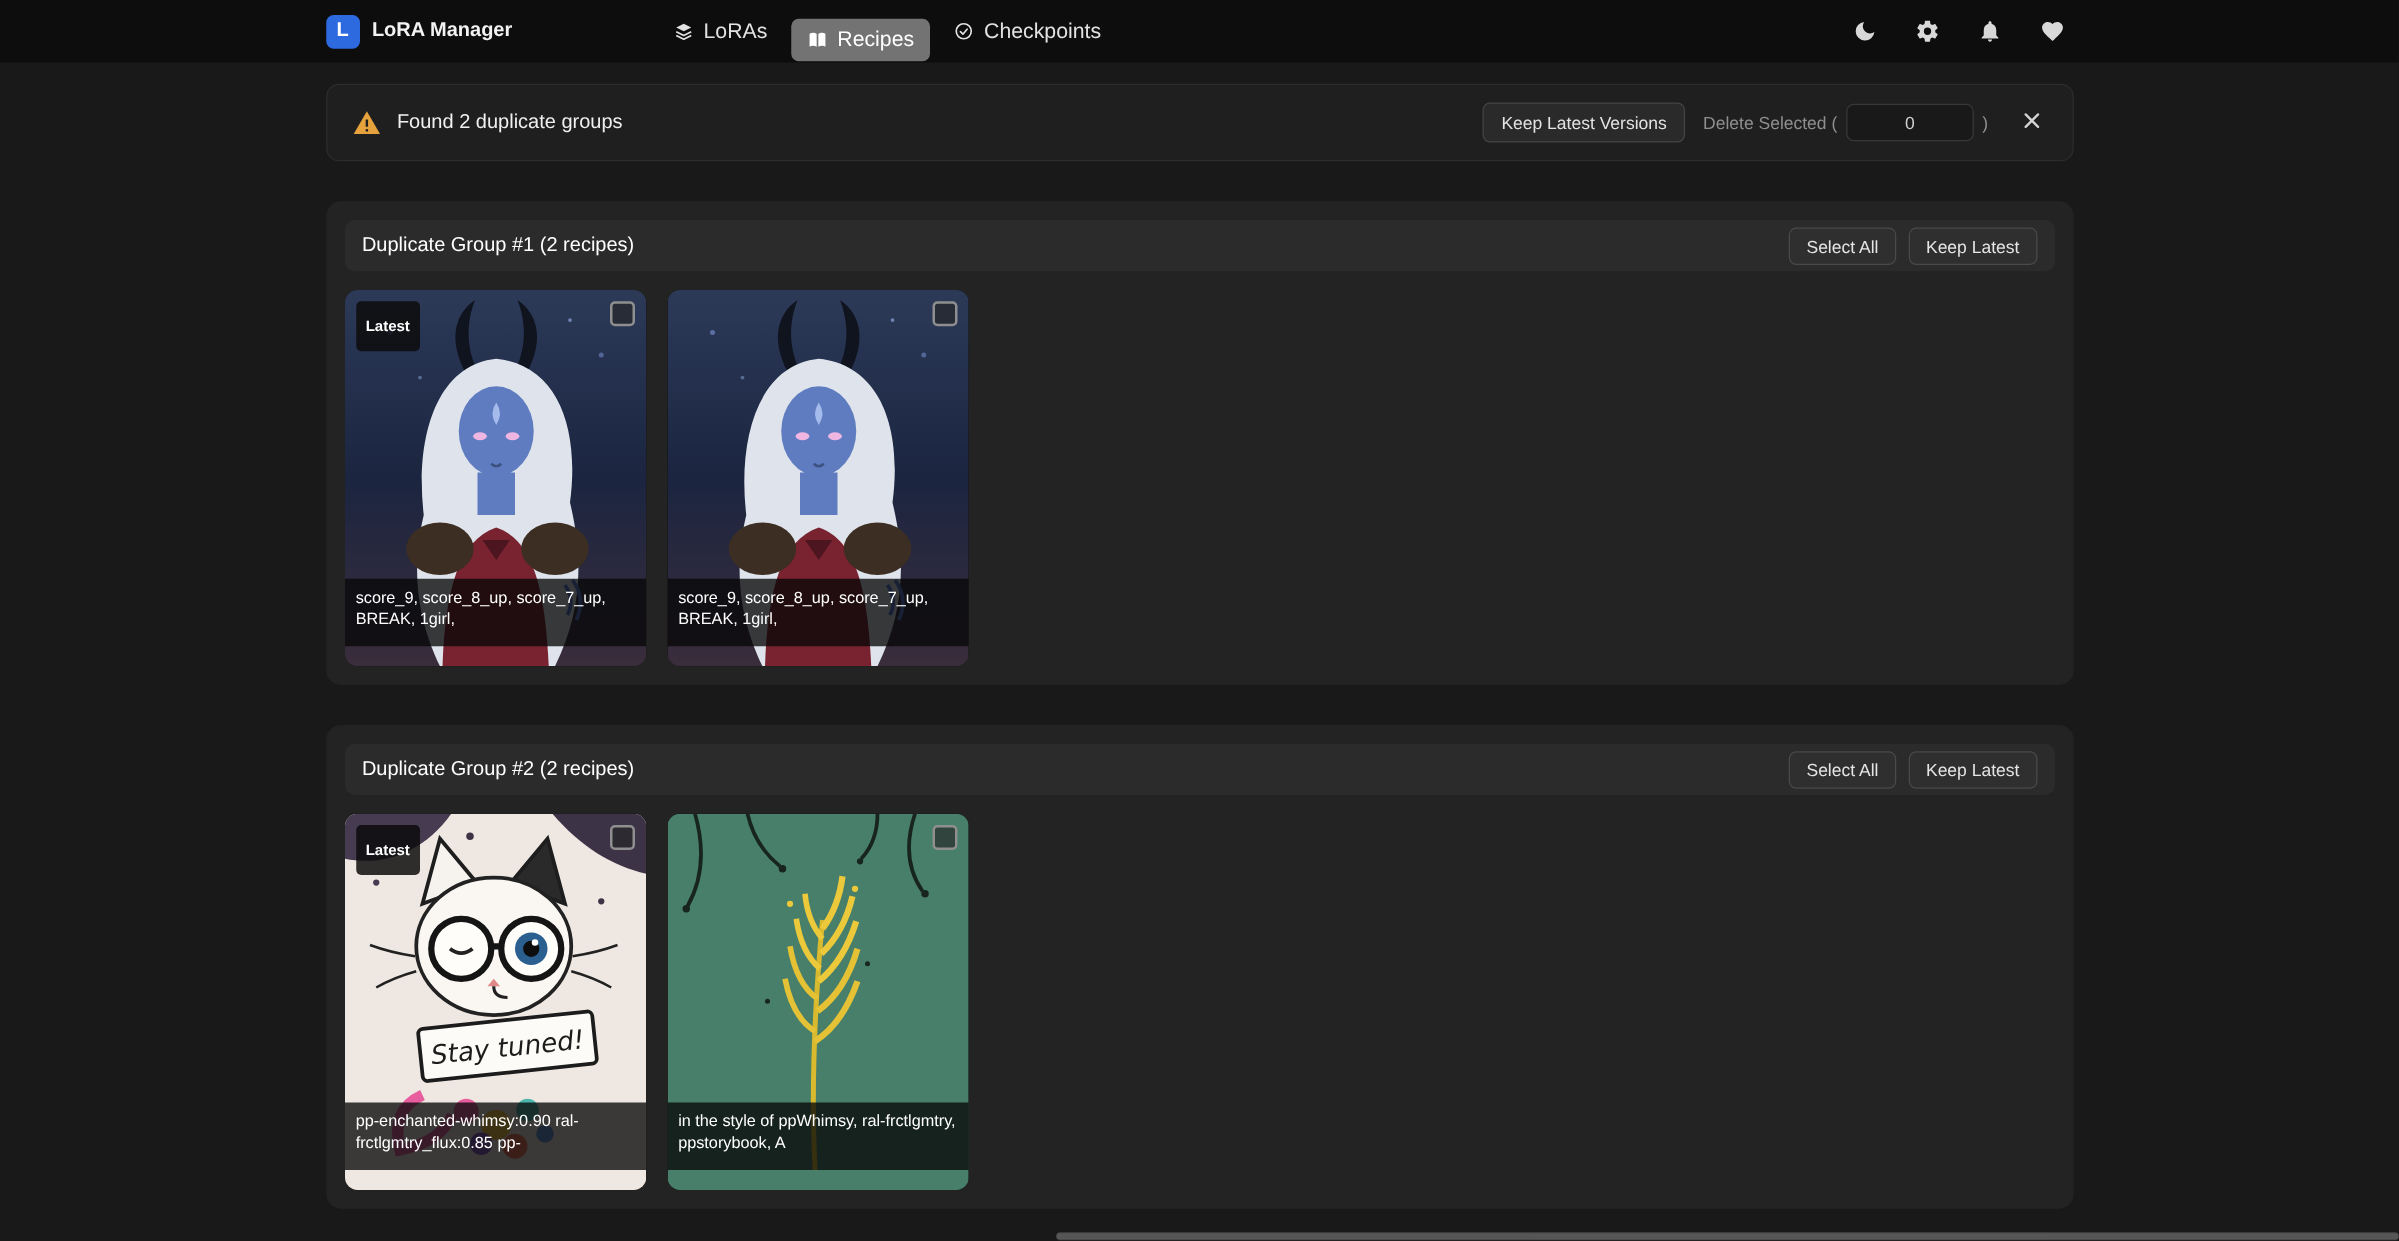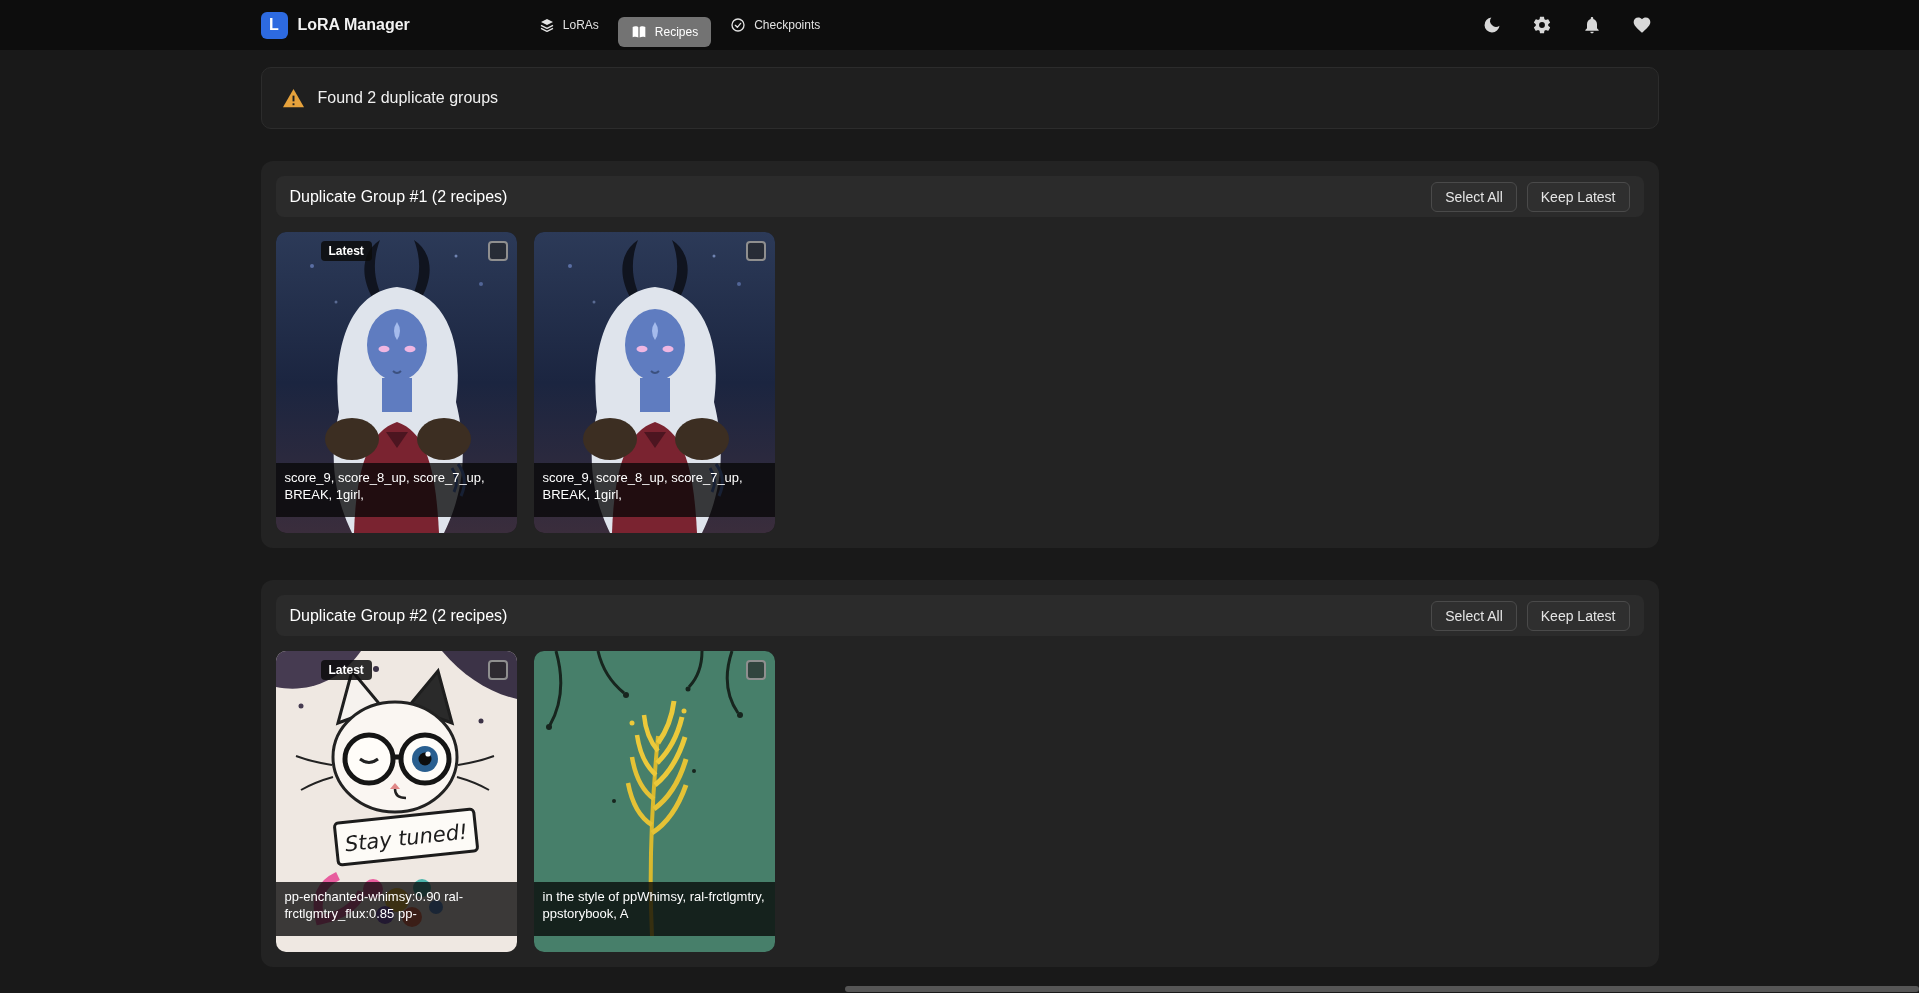--- a/index.html
+++ b/index.html
@@ -17,21 +17,21 @@
   .brand { display:flex; align-items:center; gap:10px; }
   .logo {
     width:27px; height:27px; border-radius:6px; background:#2d6ae0; color:#fff;
     font-weight:bold; font-size:16px; display:flex; align-items:center; justify-content:center;
   }
   .app-title { font-weight:700; font-size:16px; color:#f2f2f2; }
 
   .tabs { display:flex; align-items:center; gap:6px; margin-left:116px; }
   .tab {
     display:flex; align-items:center; gap:8px; background:transparent; border:none;
-    color:#e2e2e2; font-size:12px; padding:7px 13px; border-radius:6px; cursor:pointer;
+    color:#e2e2e2; font-size:17px; padding:7px 13px; border-radius:6px; cursor:pointer;
   }
   .tab.active { background:#737373; color:#fff;margin-top:14px; }
   .tab svg { width:16px; height:16px; }
 
   .search-group { display:flex; align-items:center; gap:8px; margin-left:118px; }
   .search-box { position:relative; width:328px; height:30px; }
   .search-box input {
     width:100%; height:100%; background:#161616; border:1px solid #3e3e3e; border-radius:8px;
     color:#ddd; font-size:14px; padding:0 36px 0 12px; outline:none;
   }
@@ -94,21 +94,21 @@
   }
 
   .cards { display:flex; gap:17px; margin-top:15px; }
   .card {
     position:relative; width:241px; height:301px; border-radius:10px; overflow:hidden;
     background:#111; cursor:pointer; flex:0 0 auto;
   }
   .card .art { width:100%; height:100%; display:block; }
   .badge {
     position:absolute; top:9px; left:9px; background:rgba(12,12,12,0.85); color:#fff;
-    font-size:12px; font-weight:700; padding:3px 8px; border-radius:4px;margin-left:36px;
+    font-size:12px; font-weight:700; padding:13px 8px; border-radius:4px;
   }
   .badge:empty { display:none; }
   .checkbox {
     position:absolute; top:9px; right:9px; width:20px; height:20px; border:2px solid #8f8f8f;
     border-radius:4px; background:rgba(38,38,38,0.65); cursor:pointer;
   }
   .caption {
     position:absolute; left:0; right:0; bottom:16px; background:rgba(8,8,8,0.78); color:#fff;
     font-size:13px; font-weight:400; padding:7px 9px 1px; line-height:1.3; min-height:54px;
   }
@@ -183,20 +183,33 @@
 
   <div class="banner">
     <span class="warn">
       <svg viewBox="0 0 24 24">
           <path d="M1 21h22L12 2 1 21z" fill="#e6a23c"></path>
           <rect x="11" y="9" width="2" height="6" fill="#1f1f1f"></rect>
           <rect x="11" y="17" width="2" height="2" fill="#1f1f1f"></rect>
         </svg>
     </span>
     <span class="banner-message">Found 2 duplicate groups</span>
+    <div class="banner-right">
+      <button class="pill-btn">Keep Latest Versions</button>
+      <div class="delete-selected">
+        <span>Delete Selected (</span>
+        <input class="delete-count" value="0" style="">
+        <span>)</span>
+      </div>
+      <button class="close-btn">
+        <svg viewBox="0 0 24 24" fill="none" stroke="currentColor" stroke-width="2.6" stroke-linecap="round">
+          <path d="M5 5 19 19M19 5 5 19"></path>
+        </svg>
+      </button>
+    </div>
   </div>
 
   <section class="group">
     <div class="group-header">
       <span class="group-title">Duplicate Group #1 (2 recipes)</span>
       <div class="group-actions">
         <button class="group-btn">Select All</button>
         <button class="group-btn">Keep Latest</button>
       </div>
     </div>

